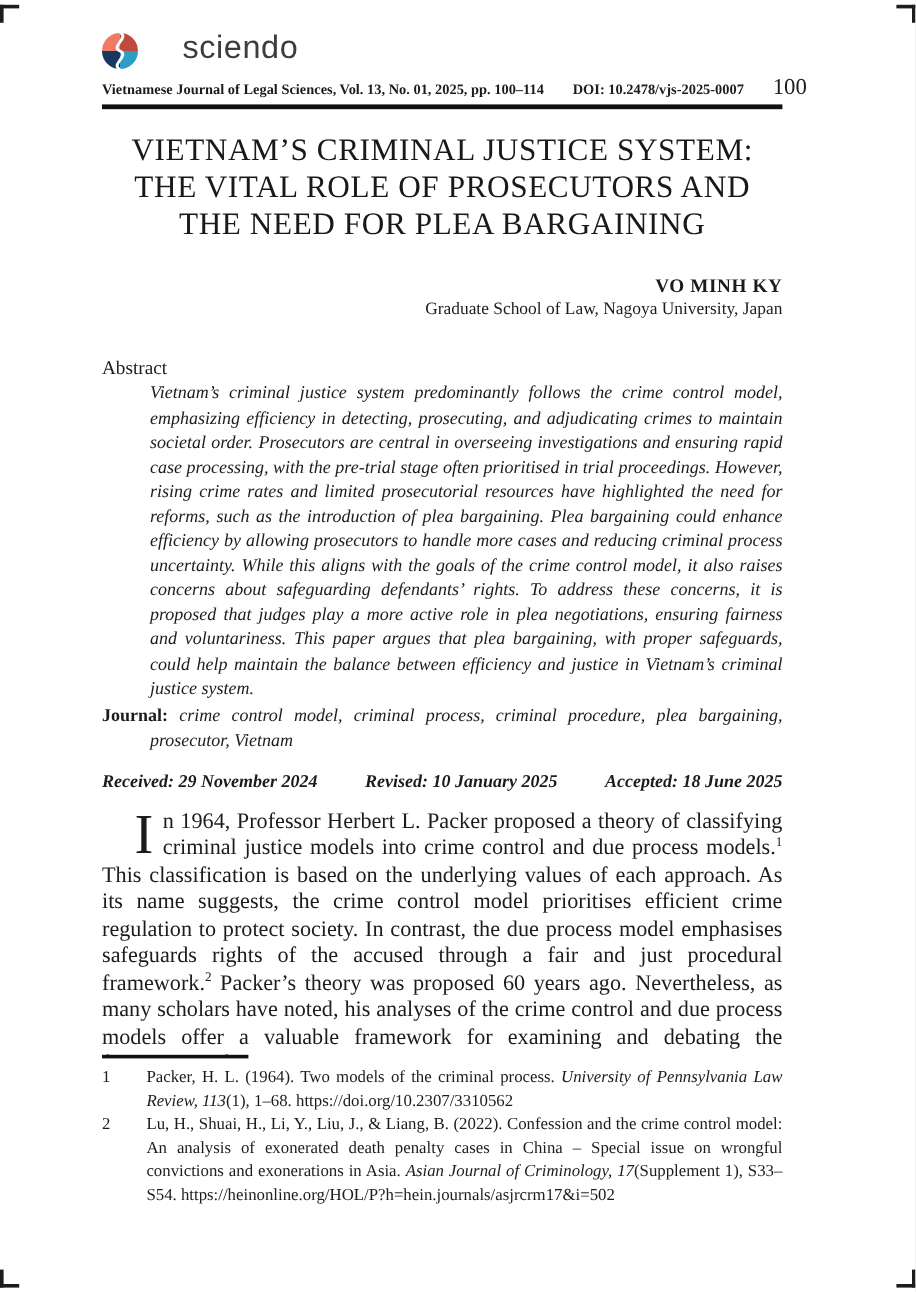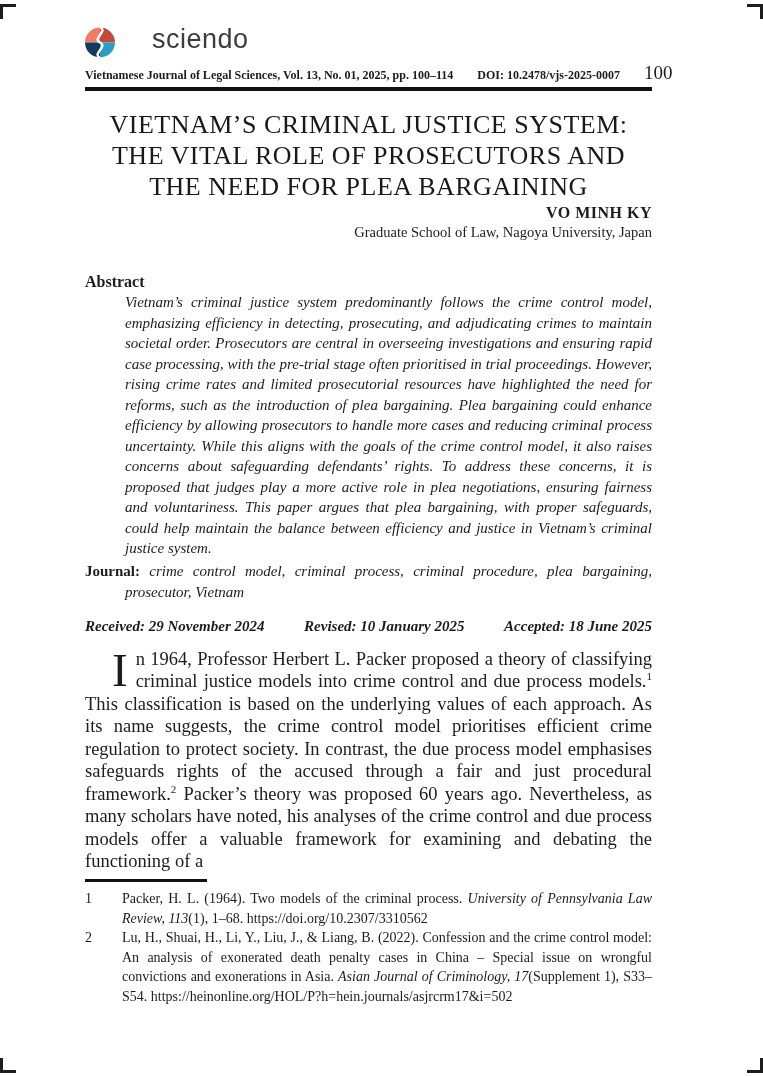--- a/index.html
+++ b/index.html
@@ -29,26 +29,26 @@
   .journal-line{font-size:12px;font-weight:bold;white-space:nowrap;}
   .doi{font-size:12px;font-weight:bold;white-space:nowrap;margin-left:24px;}
   .pagenum{font-size:19px;margin-left:24px;white-space:nowrap;}
   .rule{margin-top:3px;height:4px;background:#111;}
   
   .title{
     margin-top:18px;text-align:center;font-size:26px;line-height:31px;
     letter-spacing:0.5px;color:#191919;
   }
   
-  .author{margin-top:2px;text-align:right;}
+  .author{margin-top:28px;text-align:right;}
   .author-name{font-size:16px;font-weight:bold;letter-spacing:0.5px;}
   .author-line{font-size:14.5px;line-height:21px;}
   
   .abstract-section{margin-top:30px;}
-  .abstract-heading{font-size:16px;font-weight:bold;}
+  .abstract-heading{font-size:16px;font-weight:normal;}
   .abstract-text{
     margin:1px 0 0 40px;font-style:italic;font-size:15px;line-height:20.5px;
     text-align:justify;
   }
   
   .keywords{
     margin-top:2px;font-size:15px;line-height:21px;
     padding-left:40px;text-indent:-40px;text-align:justify;
   }
   .kw-label{font-weight:bold;font-style:normal;}

